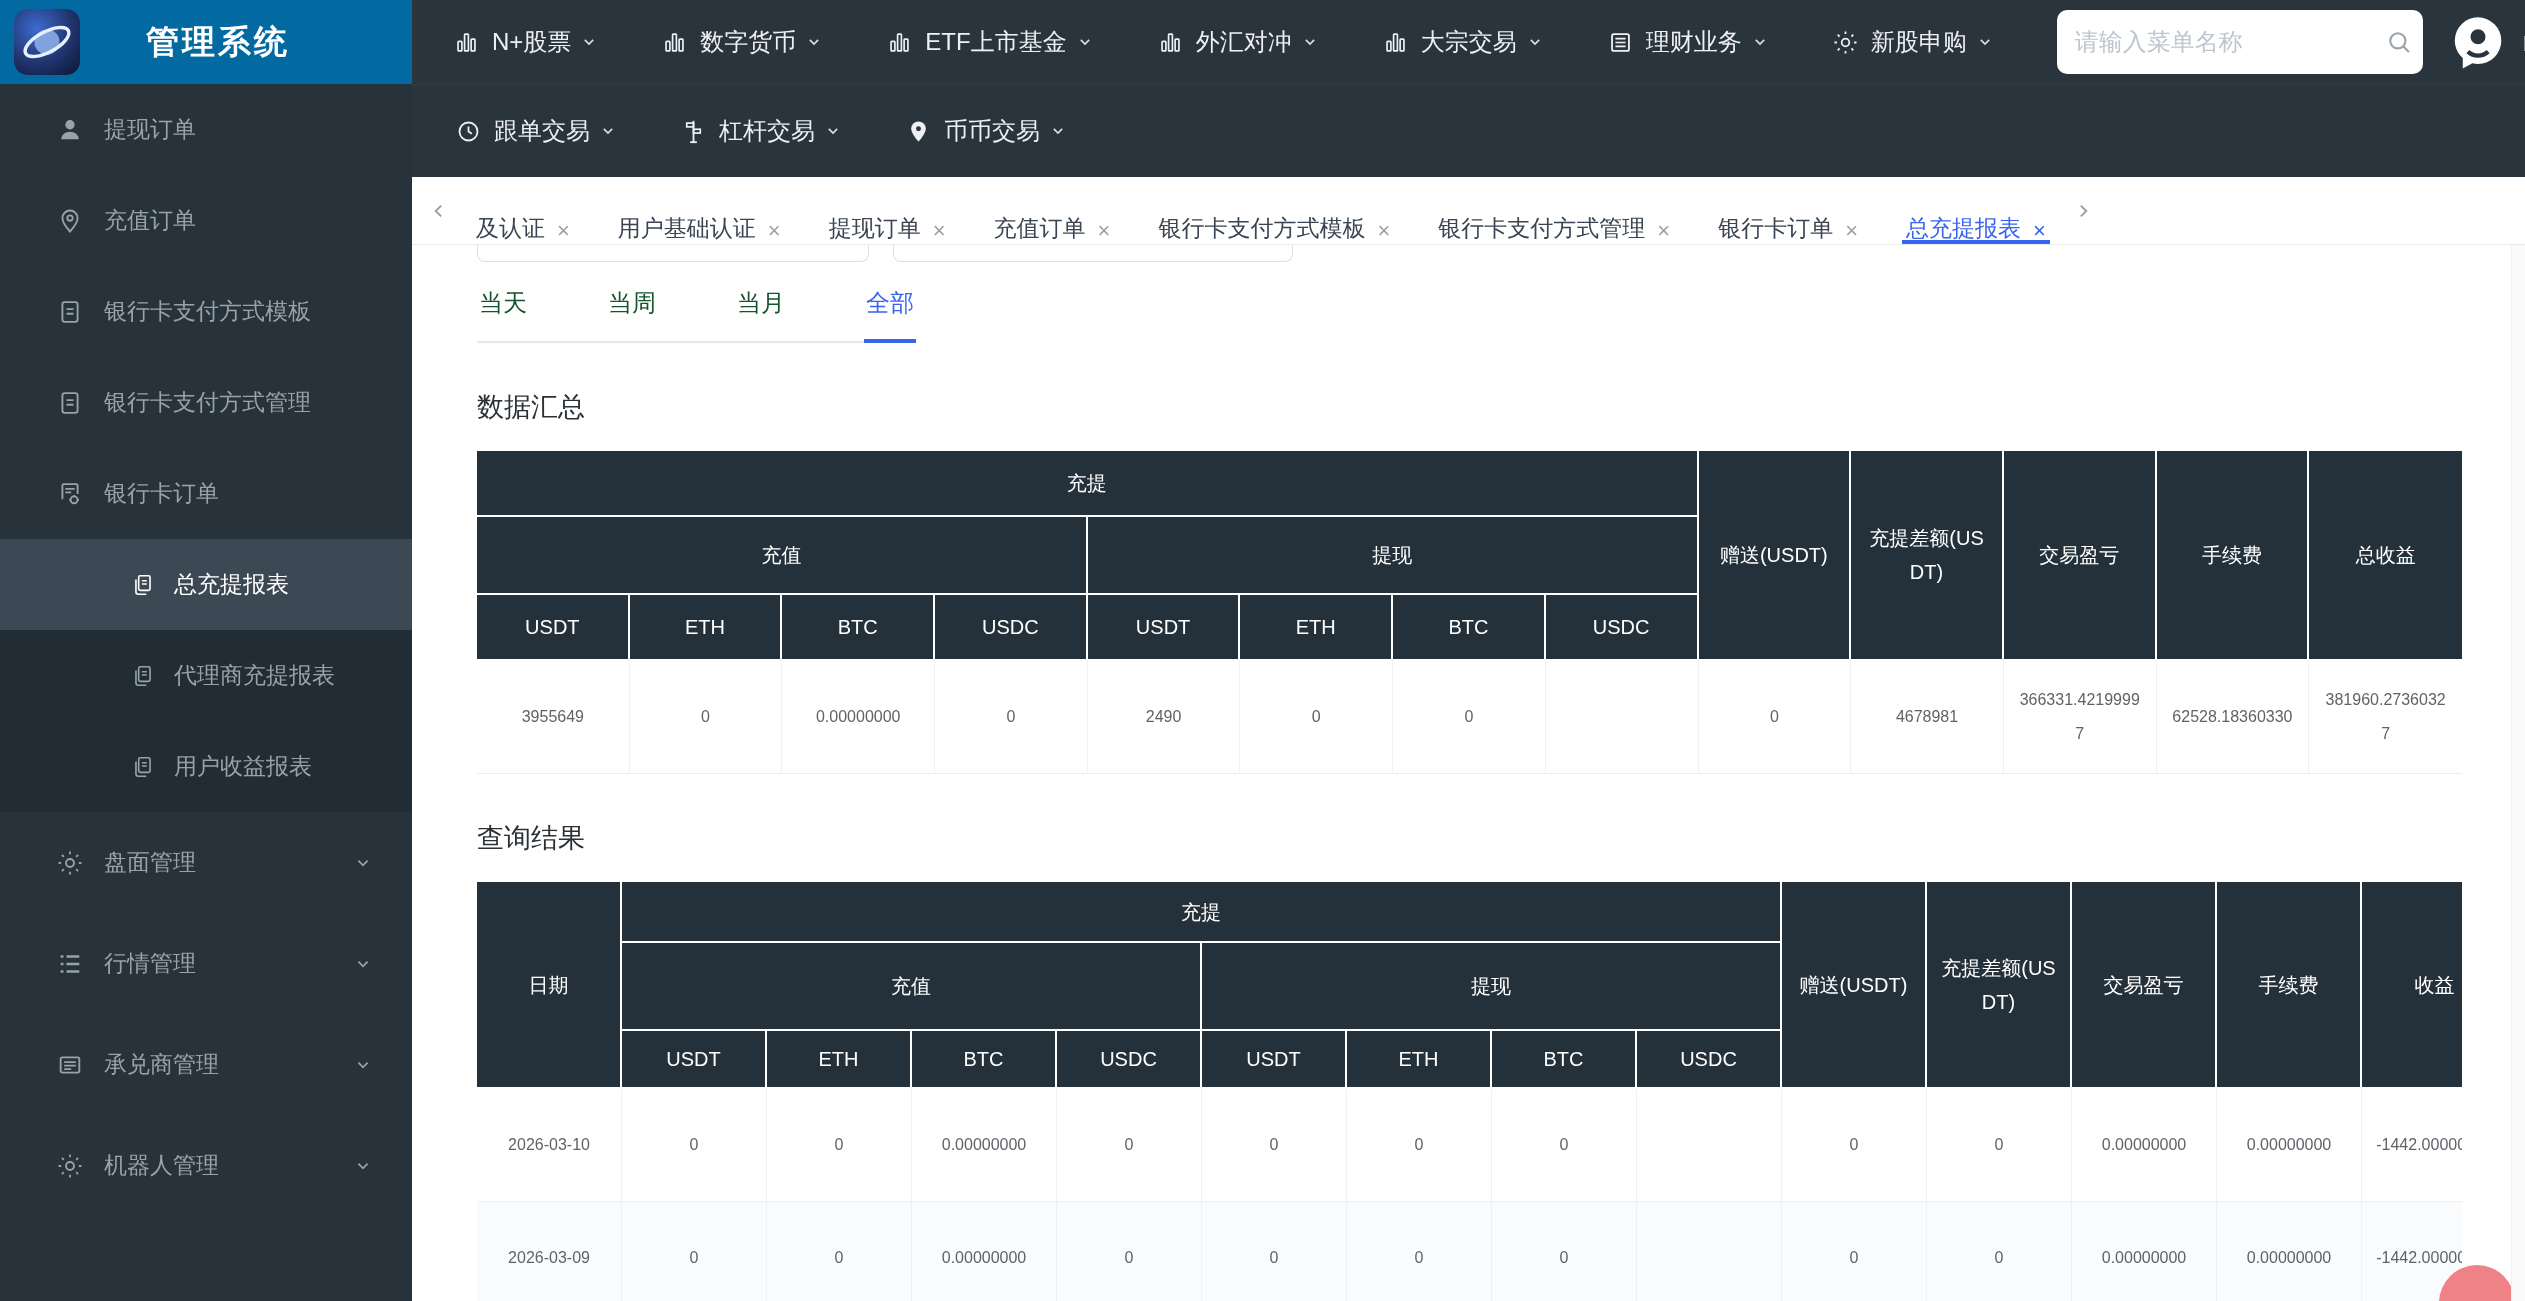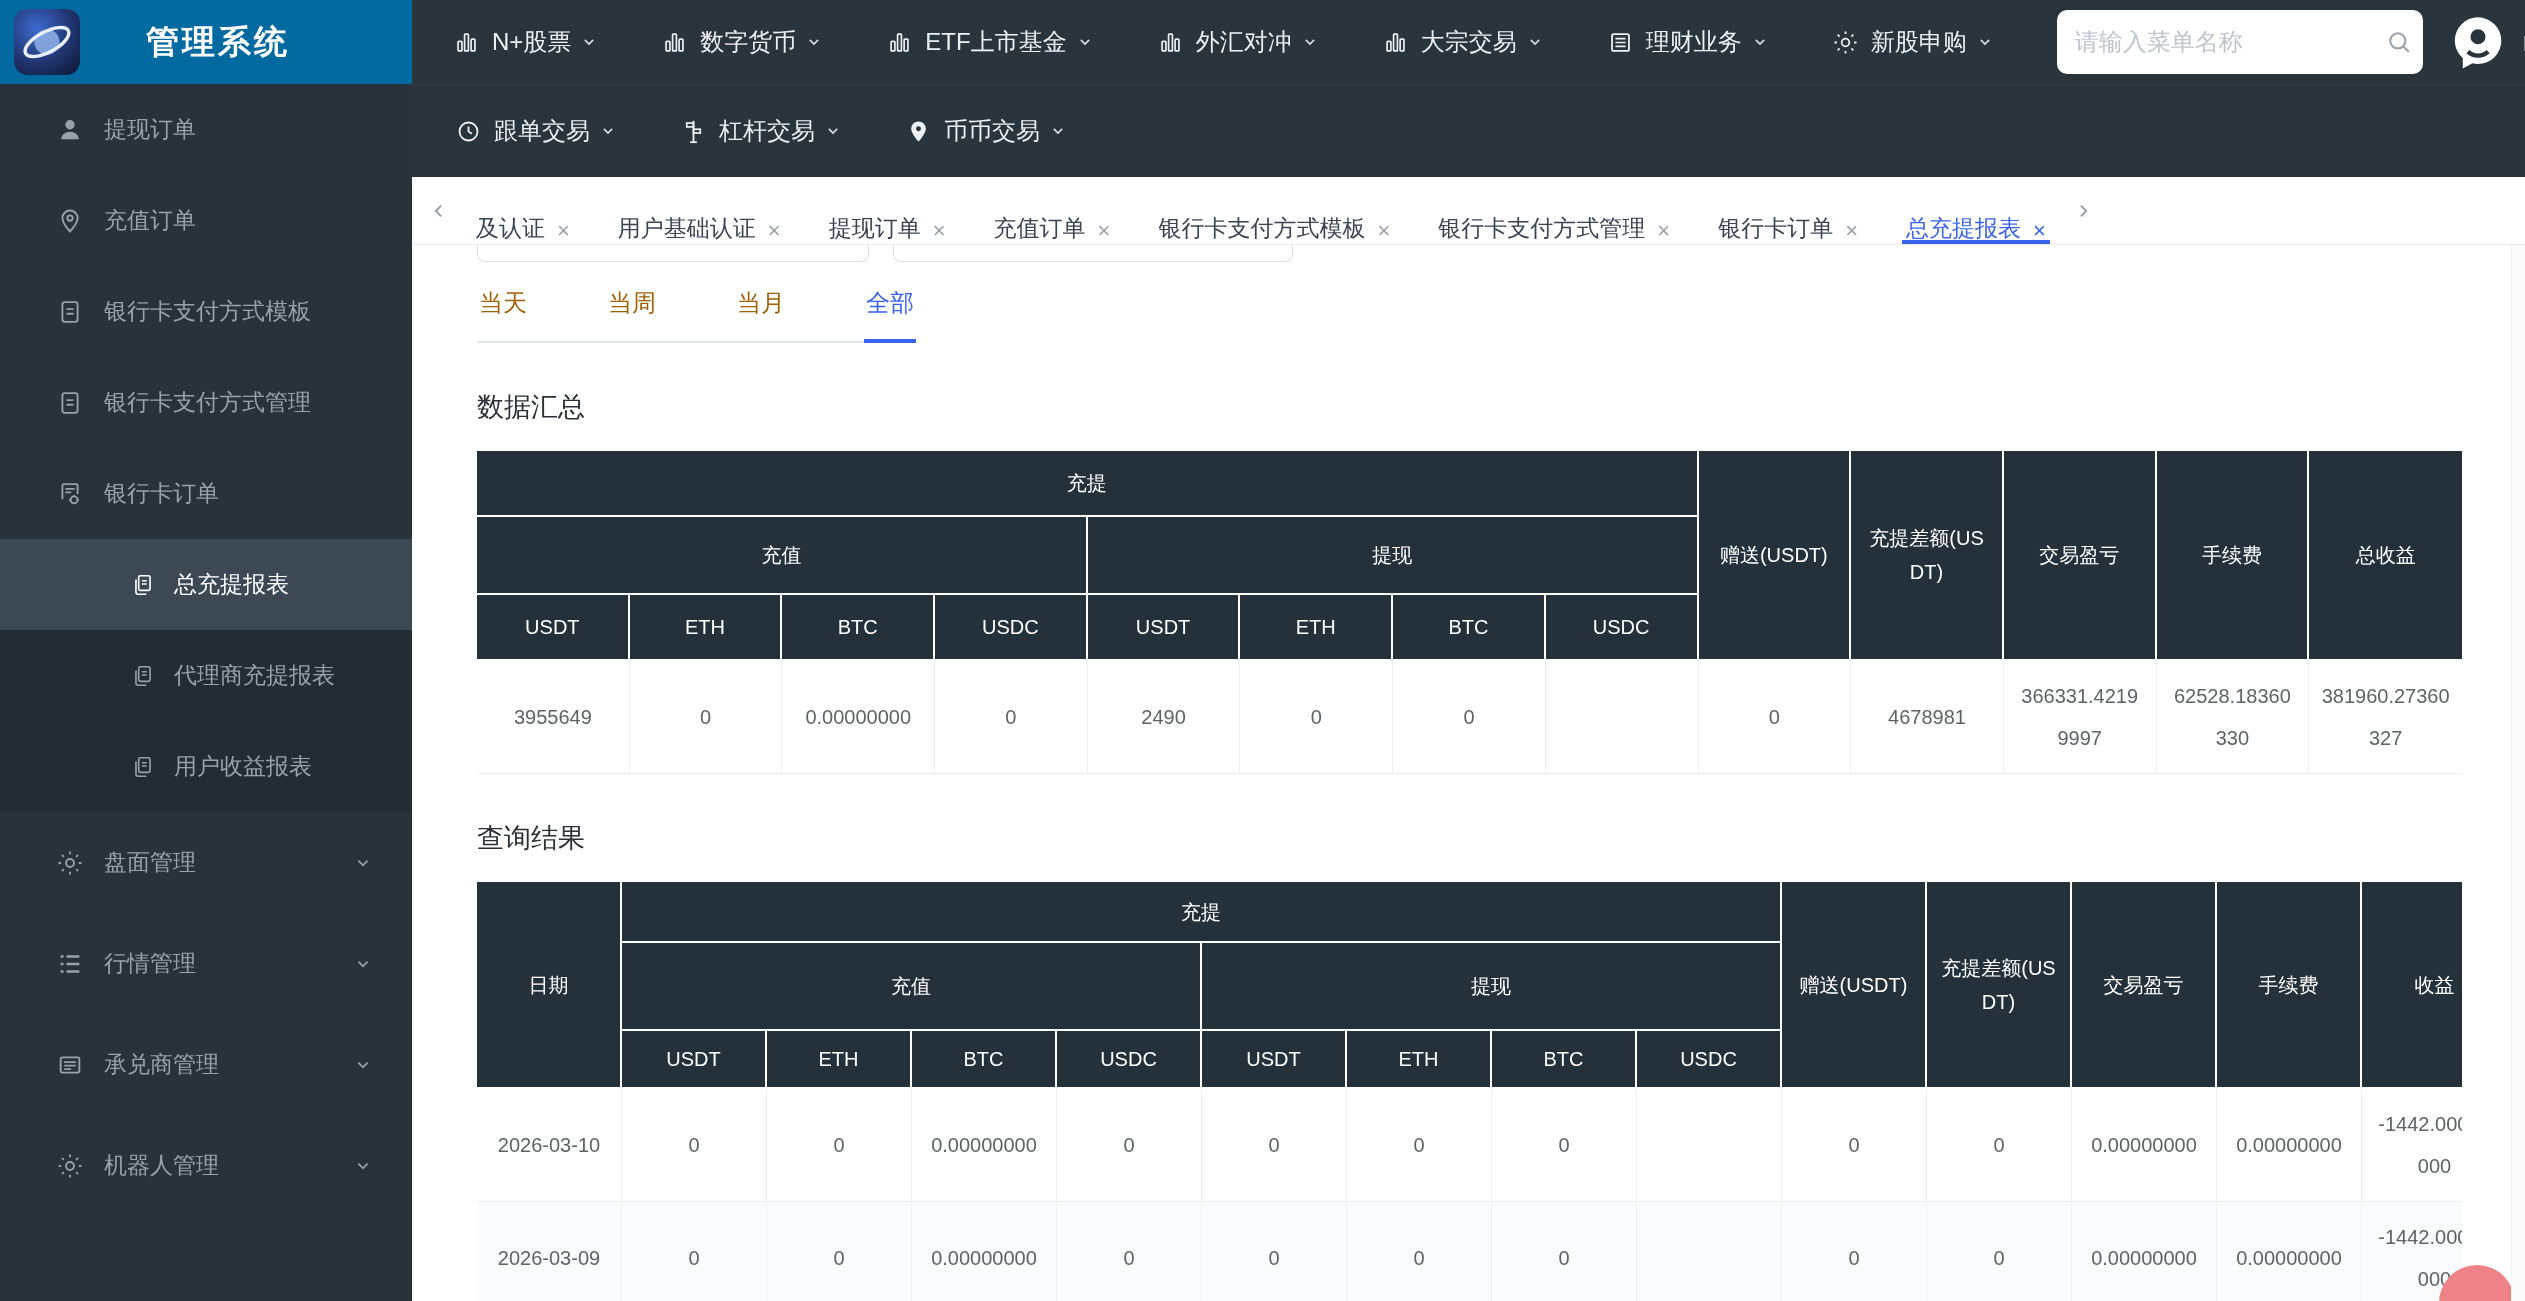--- a/index.html
+++ b/index.html
@@ -51,41 +51,41 @@
 
   
   .content{flex:1;position:relative;background:#fff;padding:0 0 0 65px;overflow:hidden}
   .scrollstrip{position:absolute;top:0;right:0;bottom:0;width:14px;background:#fafafa;border-left:1px solid #f1f1f1}
   .partials{position:absolute;top:0;left:65px;display:flex;gap:24px}
   .partial-box{height:17px;border:1px solid #dcdfe6;border-top:none;border-radius:0 0 8px 8px}
   .pb1{width:392px}.pb2{width:400px}
 
   .ftabs{display:inline-flex;position:relative;margin-top:36px}
   .ftabs::after{content:'';position:absolute;left:0;right:0;bottom:0;height:2px;background:#e4e7ed}
-  .ftab{font-size:24px;color:#a16207;padding:6px 2px 24px;margin-right:77px;position:relative;cursor:pointer}
+  .ftab{font-size:24px;color:#14532d;padding:6px 2px 24px;margin-right:77px;position:relative;cursor:pointer}
   .ftab:last-child{margin-right:0}
   .ftab.active{color:var(--accent,#3a64f0)}
   .ftab.active::after{content:'';position:absolute;left:0;right:0;bottom:0;height:4px;background:var(--accent,#3a64f0);z-index:1}
 
   .sec-title{font-size:27px;font-weight:500;color:#2b3036;margin:46px 0 26px}
 
   table.tbl{border-collapse:separate;border-spacing:0;table-layout:fixed}
   .tbl-summary{width:1985px}
   .tbl-clip{width:1985px;overflow:hidden}
   .tbl-query{width:2030px}
   .tbl thead th{background:var(--header_bg,#25313a);color:#fff;font-weight:normal;font-size:20px;text-align:center;
     border-right:2px solid #fff;border-bottom:2px solid #fff;word-break:break-all;padding:4px 14px;line-height:1.7}
   .tbl thead th.no-r{border-right:none}
   .tbl thead tr.hr1{height:66px}
   .tbl thead tr.hr2{height:78px}
   .tbl thead tr.hr3{height:66px}
   .tbl-query thead tr.hr1{height:61px}
   .tbl-query thead tr.hr2{height:88px}
   .tbl-query thead tr.hr3{height:58px}
-  .tbl tbody td{background:#fff;color:#5f6368;font-size:20px;text-align:center;border-right:1px solid #eef0f4;
+  .tbl tbody td{background:#fff;color:#5f6368;font-size:16px;text-align:center;border-right:1px solid #eef0f4;
     border-bottom:1px solid #ebeef5;word-break:break-all;padding:10px 12px;line-height:2.1;height:113px;vertical-align:middle}
   .tbl tbody td:last-child{border-right:none}
   .tbl-query tbody tr.alt td{background:#fafbfc}
   .green{color:var(--green,#2db52d)}
   .red{color:var(--red,#fa0d0d)}
 
   .fab{position:absolute;right:10px;bottom:-40px;width:76px;height:76px;border-radius:50%;background:#ef8287}
   svg{display:block}
 </style>
 </head>

